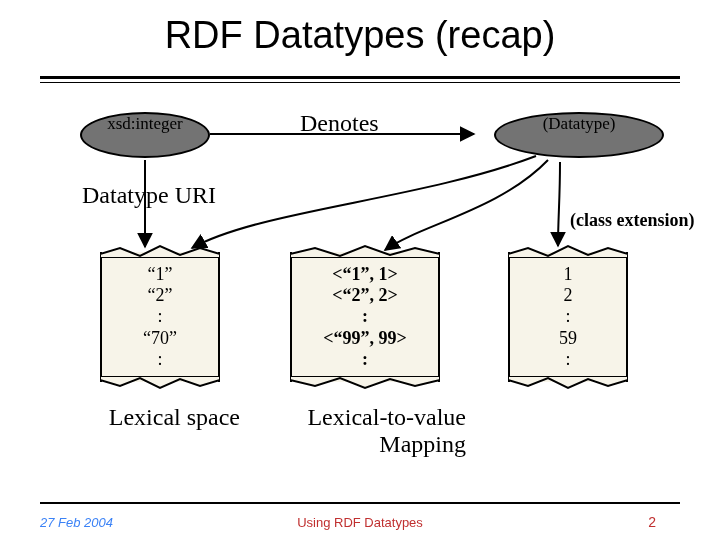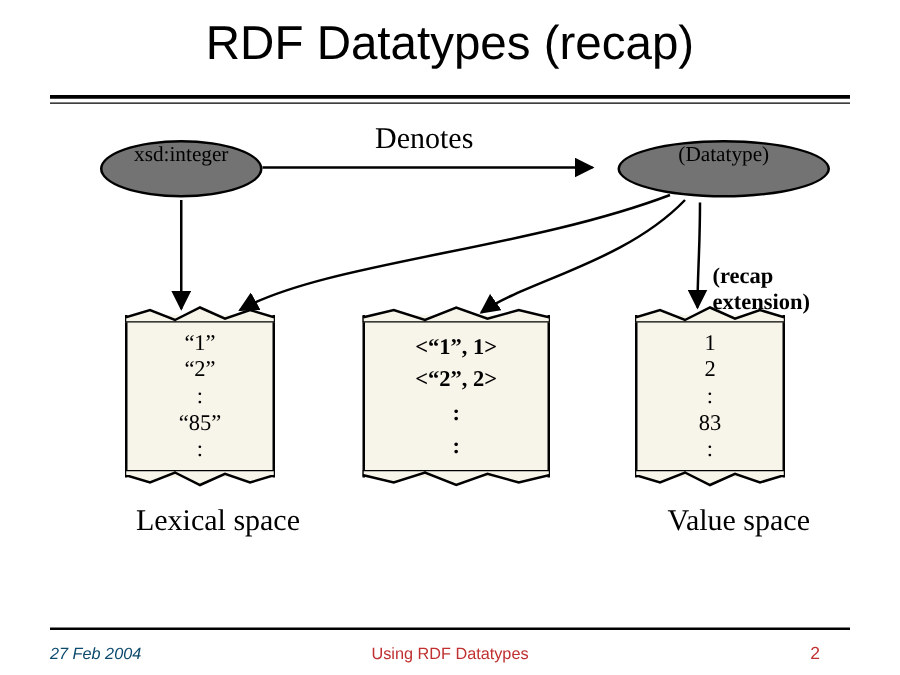--- a/index.html
+++ b/index.html
@@ -12,21 +12,21 @@
   .label { position: absolute; font-family: "Times New Roman", serif; font-size: 24px; }
   .label.small { font-size: 18px; font-weight: bold; }
   .tornbox { position: absolute; background: #f7f4e9; border-left: 2px solid #000; border-right: 2px solid #000; }
   .tornbox .tb-top, .tornbox .tb-bot { position: absolute; left: -2px; right: -2px; height: 14px; overflow: visible; }
   .tornbox .tb-top { top: -8px; }
   .tornbox .tb-bot { bottom: -8px; }
   .torn-svg { width: 100%; height: 100%; display: block; }
   .tb-lines { position: absolute; top: 12px; left: 0; right: 0; bottom: 12px; display: flex; flex-direction: column; align-items: center; justify-content: space-around; font-family: "Times New Roman", serif; font-size: 18px; }
   .caption { position: absolute; font-family: "Times New Roman", serif; font-size: 24px; text-align: right; }
   .footer-rule { position: absolute; bottom: 36px; left: 40px; width: 640px; border: 0; border-top: 2px solid #000; }
-  .footer-l { position: absolute; bottom: 10px; left: 40px; font-size: 13px; font-style: italic; color: #0c4a6e; }
+  .footer-l { position: absolute; bottom: 10px; left: 40px; font-size: 13px; font-style: italic; color: #3b82f6; }
   .footer-c { position: absolute; bottom: 10px; left: 0; width: 720px; text-align: center; font-size: 13px; color: #c03030; }
   .footer-r { position: absolute; bottom: 10px; right: 40px; font-size: 14px; color: #c03030; }
   .svg-layer { position: absolute; top: 0; left: 0; width: 720px; height: 540px; pointer-events: none; }
 </style>
 </head>
 <body>
 
 <div class="slide">
 
   <div class="title">RDF Datatypes (recap)</div>
@@ -47,83 +47,88 @@
   </svg>
 
   <div class="ellipse" style="left:80px; top:112px; width:130px; height:46px;">
     <span>xsd:integer</span>
   </div>
 
   <div class="ellipse" style="left:494px; top:112px; width:170px; height:46px;">
     <span>(Datatype)</span>
   </div>
 
-  <div class="label" style="left:300px; top:98px;text-align:center;">Denotes</div>
-  <div class="label small" style="left:570px; top:210px;">(recap extension)</div>
+  <div class="label" style="left:300px; top:110px;text-align:center;">Denotes</div>
+  <div class="label" style="left:82px; top:182px;">Datatype URI</div>
+  <div class="label small" style="left:570px; top:210px;">(class extension)</div>
 
   <div class="tornbox" style="left:100px; top:252px; width:120px; height:130px;">
     <div class="tb-top">
         <svg class="torn-svg" viewBox="0 0 120 14" preserveAspectRatio="none">
           <path d="M0 10 L20 4 L40 12 L60 2 L80 11 L100 4 L120 10 L120 14 L0 14 Z" fill="#f7f4e9" stroke="#000" stroke-width="2"></path>
         </svg>
       </div>
     <div class="tb-bot">
         <svg class="torn-svg" viewBox="0 0 120 14" preserveAspectRatio="none">
           <path d="M0 4 L20 10 L40 2 L60 12 L80 3 L100 10 L120 4 L120 0 L0 0 Z" fill="#f7f4e9" stroke="#000" stroke-width="2"></path>
         </svg>
       </div>
     <div class="tb-lines">
       <span>“1”</span>
       <span>“2”</span>
       <span>:</span>
-      <span>“85”</span>
+      <span>“70”</span>
       <span>:</span>
     </div>
   </div>
 
   <div class="tornbox" style="left:290px; top:252px; width:150px; height:130px;font-weight:bold;">
     <div class="tb-top">
         <svg class="torn-svg" viewBox="0 0 150 14" preserveAspectRatio="none">
           <path d="M0 10 L25 4 L50 12 L75 2 L100 11 L125 4 L150 10 L150 14 L0 14 Z" fill="#f7f4e9" stroke="#000" stroke-width="2"></path>
         </svg>
       </div>
     <div class="tb-bot">
         <svg class="torn-svg" viewBox="0 0 150 14" preserveAspectRatio="none">
           <path d="M0 4 L25 10 L50 2 L75 12 L100 3 L125 10 L150 4 L150 0 L0 0 Z" fill="#f7f4e9" stroke="#000" stroke-width="2"></path>
         </svg>
       </div>
     <div class="tb-lines">
       <span>&lt;“1”, 1&gt;</span>
       <span>&lt;“2”, 2&gt;</span>
       <span>:</span>
+      <span>&lt;“99”, 99&gt;</span>
       <span>:</span>
     </div>
   </div>
 
   <div class="tornbox" style="left:508px; top:252px; width:120px; height:130px;">
     <div class="tb-top">
         <svg class="torn-svg" viewBox="0 0 120 14" preserveAspectRatio="none">
           <path d="M0 10 L20 4 L40 12 L60 2 L80 11 L100 4 L120 10 L120 14 L0 14 Z" fill="#f7f4e9" stroke="#000" stroke-width="2"></path>
         </svg>
       </div>
     <div class="tb-bot">
         <svg class="torn-svg" viewBox="0 0 120 14" preserveAspectRatio="none">
           <path d="M0 4 L20 10 L40 2 L60 12 L80 3 L100 10 L120 4 L120 0 L0 0 Z" fill="#f7f4e9" stroke="#000" stroke-width="2"></path>
         </svg>
       </div>
     <div class="tb-lines">
       <span>1</span>
       <span>2</span>
       <span>:</span>
-      <span>83</span>
+      <span>59</span>
       <span>:</span>
     </div>
   </div>
 
   <div class="caption" style="left:80px; top:404px; width:160px;">Lexical space</div>
-  <div class="caption" style="left:488px; top:404px; width:160px;">Value space</div>
+  <div class="caption" style="left:266px; top:404px; width:200px;">
+    <div>Lexical-to-value</div>
+    <div>Mapping</div>
+  </div>
 
   <hr class="footer-rule">
   <div class="footer-l">27 Feb 2004</div>
   <div class="footer-c">Using RDF Datatypes</div>
   <div class="footer-r">2</div>
 
 </div>
 
 </body></html>

